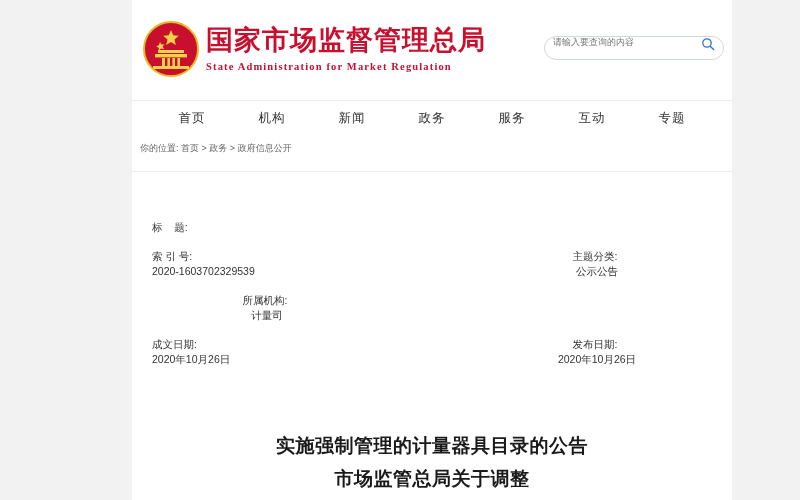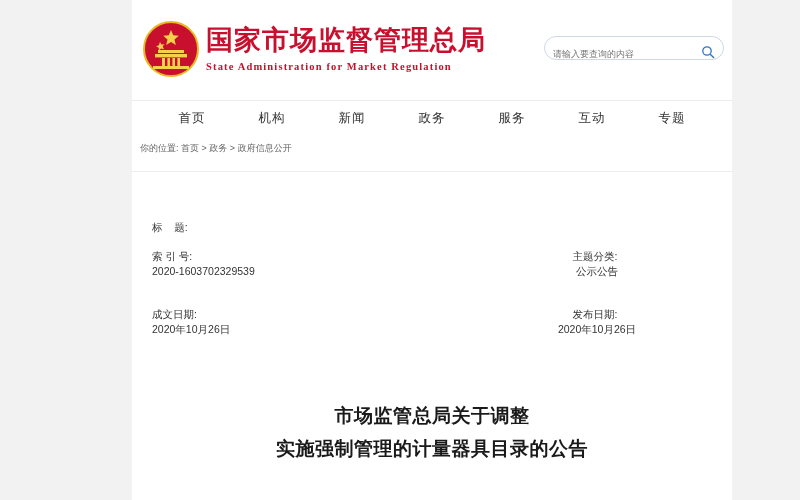--- a/index.html
+++ b/index.html
@@ -68,21 +68,21 @@
   .search-box {
     position: absolute;
     right: 8px;
     top: 36px;
     width: 180px;
     height: 24px;
     border: 1px solid #cfd8e3;
     border-radius: 12px;
     background: #fff;
     display: flex;
-    align-items: flex-end;
+    align-items: flex-start;
     padding: 0 8px;
   }
   .search-input {
     border: none;
     outline: none;
     flex: 1;
     font-size: 9px;
     color: #9aa4b0;
     font-family: "Liberation Sans", sans-serif;
     background: transparent;
@@ -231,32 +231,36 @@
         <div class="meta-cell left">
           <span class="meta-label">索 引 号:</span>
           <span class="meta-value">2020-1603702329539</span>
         </div>
         <div class="meta-cell right">
           <span class="meta-label">主题分类:</span>
           <span class="meta-value">公示公告</span>
         </div>
       </div>
       <div class="meta-row">
+        <div class="meta-cell right">
+          <span class="meta-label">所属机构:</span>
+          <span class="meta-value">计量司</span>
+        </div>
       </div>
       <div class="meta-row">
         <div class="meta-cell left">
           <span class="meta-label">成文日期:</span>
           <span class="meta-value">2020年10月26日</span>
         </div>
         <div class="meta-cell right">
           <span class="meta-label">发布日期:</span>
           <span class="meta-value">2020年10月26日</span>
         </div>
       </div>
     </div>
 
     <div class="doc-title">
+      <div>实施强制管理的计量器具目录的公告</div>
       <div>市场监管总局关于调整</div>
-      <div>实施强制管理的计量器具目录的公告</div>
     </div>
 
   </div>
 </div>
 
 </body></html>

